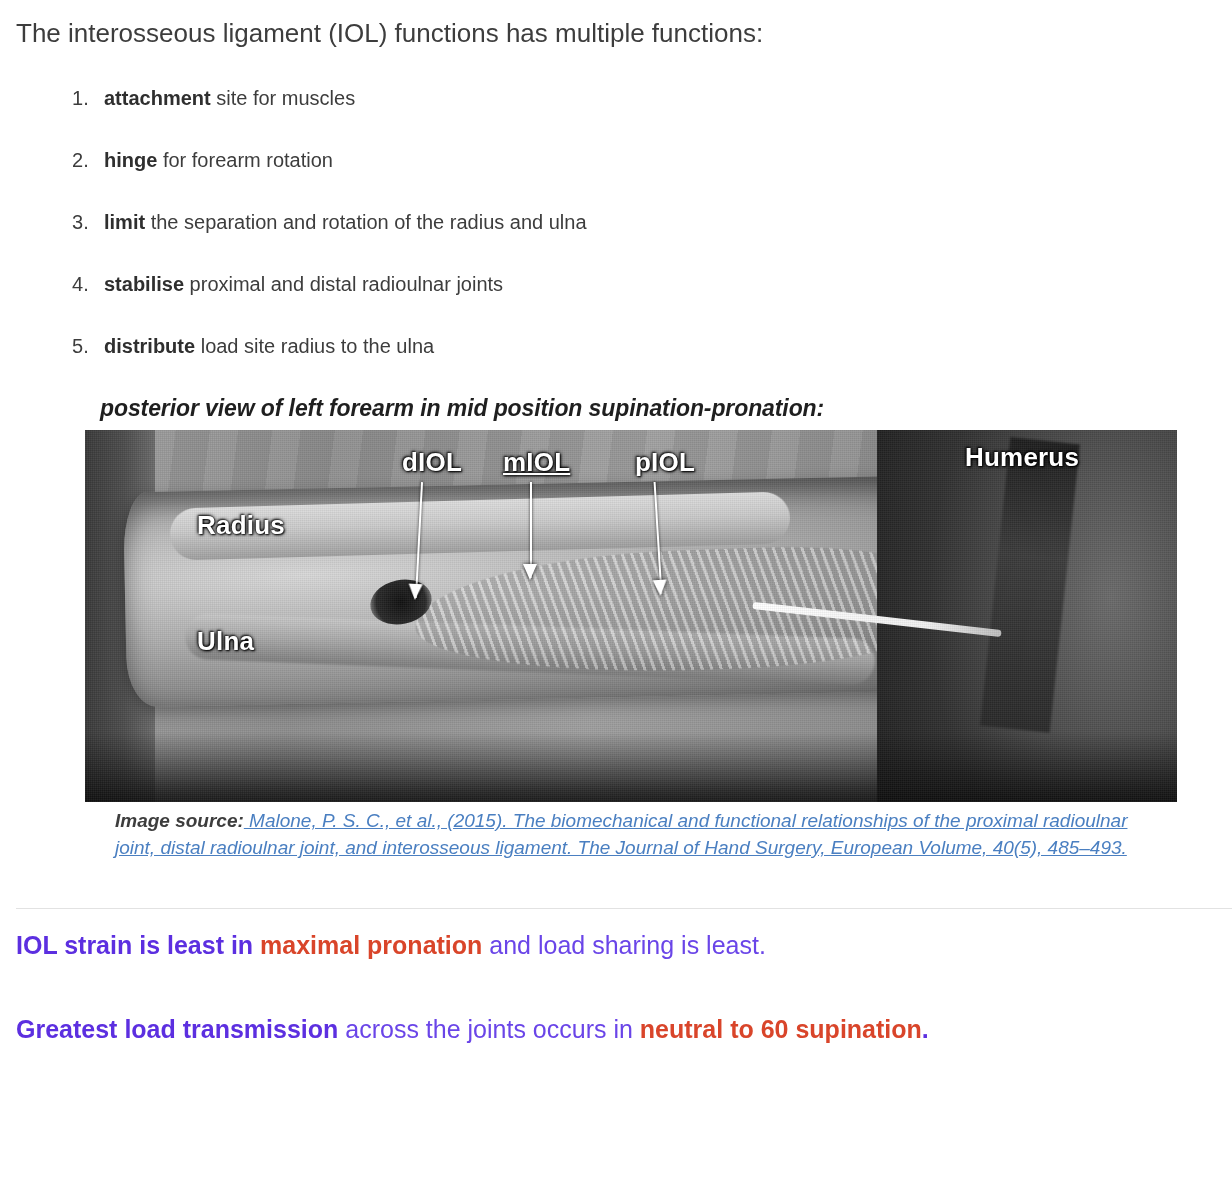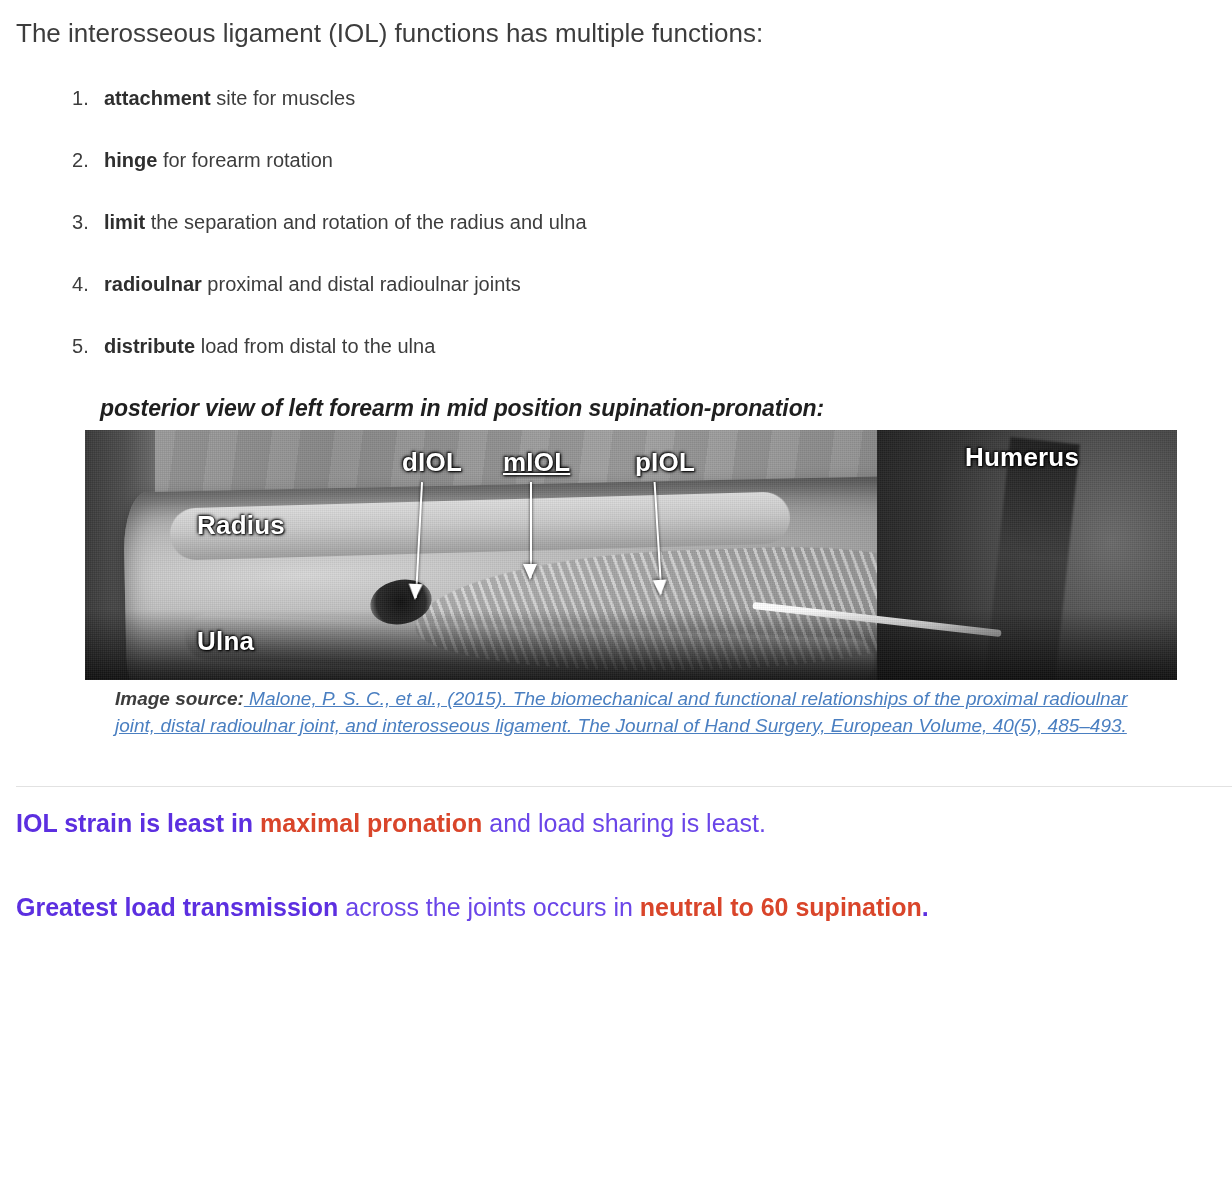--- a/index.html
+++ b/index.html
@@ -68,21 +68,21 @@
     font-weight: 700;
     color: #1f1f1f;
     margin: 0 0 8px 15px;
     letter-spacing: -0.1px;
   }
 
   
   .photo {
     position: relative;
     width: 1092px;
-    height: 250px;
+    height: 372px;
     background: #1d4ed8;
     overflow: hidden;
     border: 0;
     filter: grayscale(100%) contrast(1.02);
   }
   .photo .bg-drape {
     position: absolute; inset: 0;
     background:
       linear-gradient(100deg, #9a9a9a 0%, #8d8d8d 22%, #9d9d9d 48%, #8b8b8b 74%, #787878 100%);
   }
@@ -256,24 +256,24 @@
     <li>
       <b>attachment</b><span> site for muscles</span>
     </li>
     <li>
       <b>hinge</b><span> for forearm rotation</span>
     </li>
     <li>
       <b>limit</b><span> the separation and rotation of the radius and ulna</span>
     </li>
     <li>
-      <b>radioulnar</b><span> proximal and distal radioulnar joints</span>
-    </li>
-    <li>
-      <b>distribute</b><span> load from distal to the ulna</span>
+      <b>stabilise</b><span> proximal and distal radioulnar joints</span>
+    </li>
+    <li>
+      <b>distribute</b><span> load site radius to the ulna</span>
     </li>
   </ol>
 
   <div class="figure-wrap">
 
     <div class="fig-caption-top">posterior view of left forearm in mid position supination-pronation:</div>
 
     <div class="photo">
       <div class="bg-drape"></div>
       <div class="drape-folds"></div>

